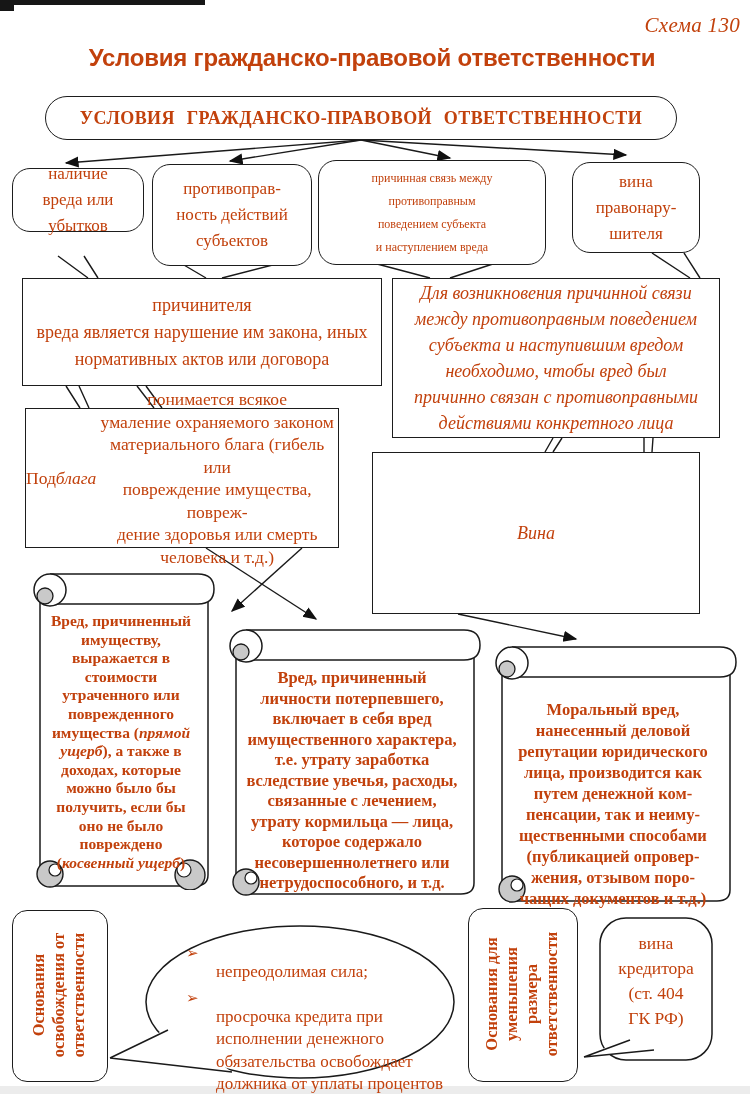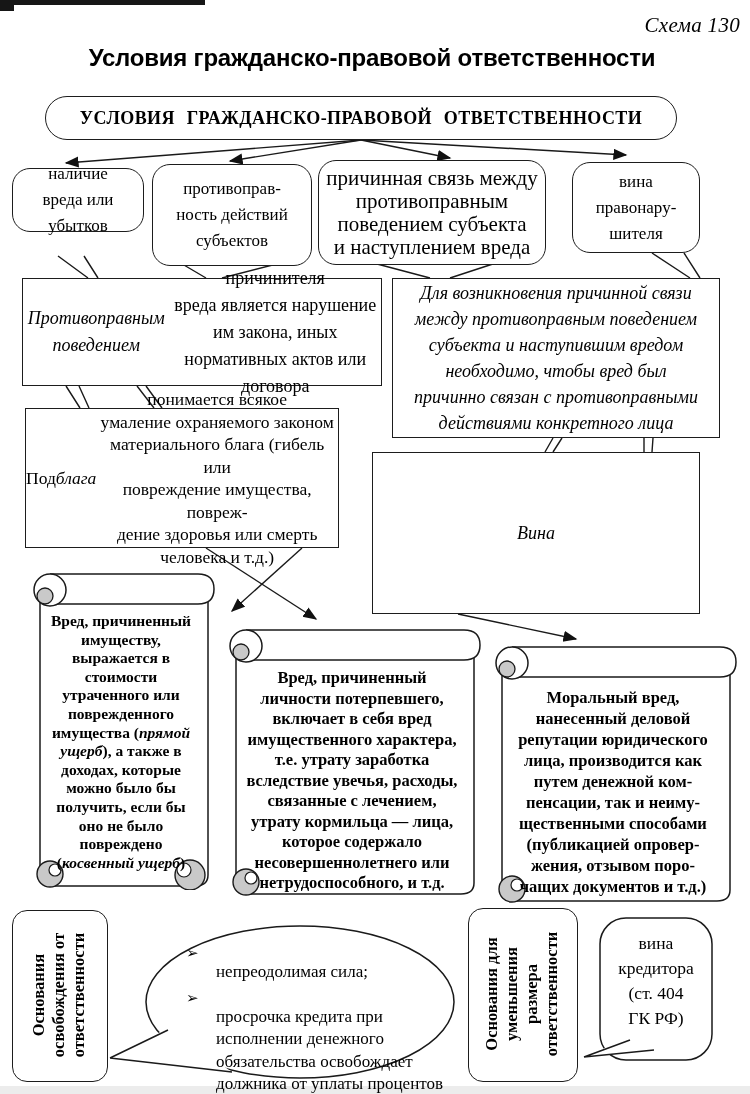--- a/index.html
+++ b/index.html
@@ -1,17 +1,17 @@
 <!DOCTYPE html>
 <html><head>
 <meta charset="utf-8">
 <style>
   html,body{margin:0;padding:0;background:#fff;}
   #canvas{position:relative;width:750px;height:1094px;background:#fff;overflow:hidden;
-          font-family:"Liberation Serif",serif;color:#000000;}
+          font-family:"Liberation Serif",serif;color:#c2410c;}
   .abs{position:absolute;}
   svg{display:block;}
   
   .scan-top{left:0;top:0;width:205px;height:5px;background:#161616;}
   .scan-corner{left:0;top:0;width:14px;height:11px;background:#161616;}
   .scan-bottom{left:0;top:1086px;width:750px;height:8px;background:#ececec;}
   
   .scheme-label{left:600px;top:13px;width:140px;text-align:right;font-style:italic;
                 font-size:21px;letter-spacing:.3px;}
   .page-title{left:0;top:44px;width:744px;text-align:center;
@@ -19,36 +19,36 @@
               letter-spacing:-0.2px;}
   
   .node{border:1.6px solid #1d1d1d;background:#fff;box-sizing:border-box;
         display:flex;align-items:center;justify-content:center;text-align:center;
         white-space:pre-line;z-index:2;}
   .round{border-radius:18px;}
   .root-box{left:45px;top:96px;width:632px;height:44px;border-radius:22px;
             font-weight:bold;font-size:18px;word-spacing:7px;letter-spacing:.4px;}
   .b1{left:12px;top:168px;width:132px;height:64px;font-size:17px;line-height:26px;}
   .b2{left:152px;top:164px;width:160px;height:102px;font-size:17px;line-height:26px;}
-  .b3{left:318px;top:160px;width:228px;height:105px;font-size:21px;line-height:23px;text-align:center;}
+  .b3{left:318px;top:160px;width:228px;height:105px;font-size:12px;line-height:23px;text-align:center;}
   .b4{left:572px;top:162px;width:128px;height:91px;font-size:17px;line-height:26px;}
   .rectA{left:22px;top:278px;width:360px;height:108px;font-size:18px;line-height:27px;}
   .rectB{left:392px;top:278px;width:328px;height:160px;font-size:18px;line-height:26px;font-style:italic;}
   .vred{left:25px;top:408px;width:314px;height:140px;font-size:17.5px;line-height:22.5px;}
   .vina{left:372px;top:452px;width:328px;height:162px;font-size:18px;line-height:26px;}
   .it{font-style:italic;}
   
   .scroll{z-index:2;font-weight:bold;}
   .scroll .stext{position:absolute;left:0;right:0;text-align:center;white-space:pre-line;}
   .s1{left:26px;top:572px;width:190px;height:318px;}
   .s1 .stext{top:40px;font-size:15.5px;line-height:18.6px;}
   .s2{left:222px;top:628px;width:260px;height:270px;}
   .s2 .stext{top:40px;font-size:16.5px;line-height:20.5px;}
   .s3{left:488px;top:645px;width:250px;height:260px;}
-  .s3 .stext{top:42px;font-size:16.5px;line-height:21px;}
+  .s3 .stext{top:54px;font-size:16.5px;line-height:21px;}
   
   .vbox{border:1.6px solid #1d1d1d;border-radius:15px;background:#fff;box-sizing:border-box;z-index:2;}
   .B1{left:12px;top:910px;width:96px;height:172px;}
   .B2{left:468px;top:908px;width:110px;height:174px;}
   .vtext{position:absolute;display:flex;align-items:center;justify-content:center;
          text-align:center;transform:rotate(-90deg);font-weight:bold;font-size:16.5px;
          line-height:20px;white-space:pre-line;}
   .B1 .vtext{width:168px;height:92px;left:-38px;top:38px;}
   .B2 .vtext{width:170px;height:106px;left:-32px;top:32px;}
   .bubble1-list{left:186px;top:941px;width:258px;z-index:3;font-size:17px;line-height:22.5px;}
@@ -120,21 +120,21 @@
 ность действий
 субъектов</div>
   <div class="abs node round b3">причинная связь между
 противоправным
 поведением субъекта
 и наступлением вреда</div>
   <div class="abs node round b4">вина
 правонару-
 шителя</div>
 
-  <div class="abs node rectA"><span class="it">Противоправным поведением</span><span> причинителя
+  <div class="abs node rectA"><span> причинителя
 вреда является нарушение им закона, иных
 нормативных актов или договора</span></div>
   <div class="abs node rectB">Для возникновения причинной связи
 между противоправным поведением
 субъекта и наступившим вредом
 необходимо, чтобы вред был
 причинно связан с противоправными
 действиями конкретного лица</div>
   <div class="abs node vred"><span>Под </span><span class="it">блага</span><span> понимается всякое
 умаление охраняемого законом

